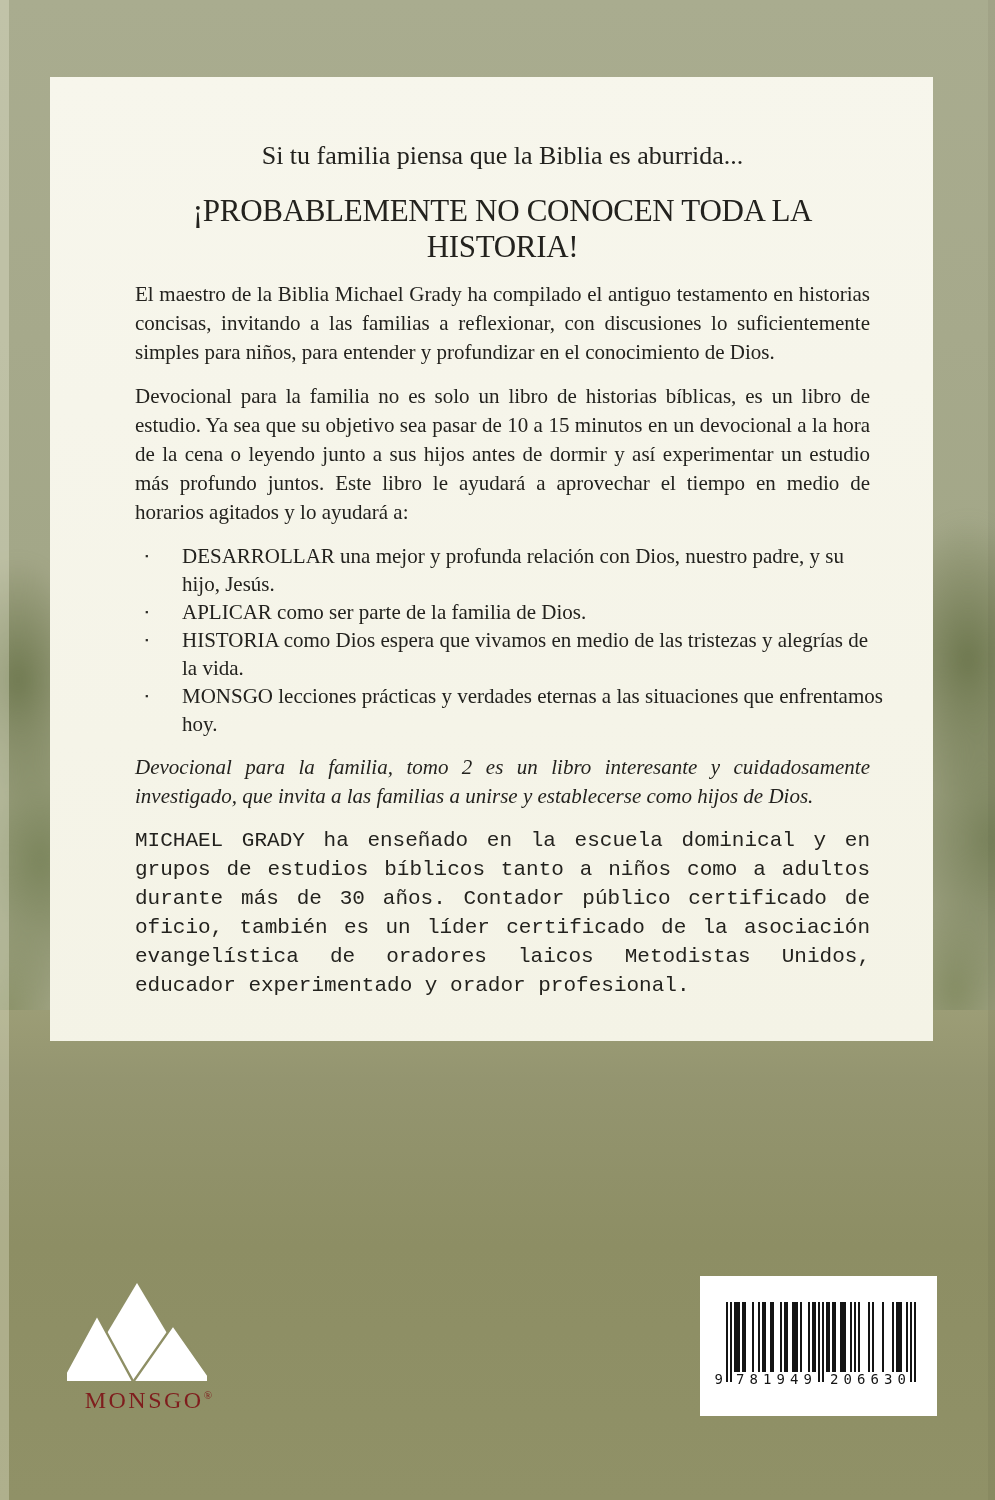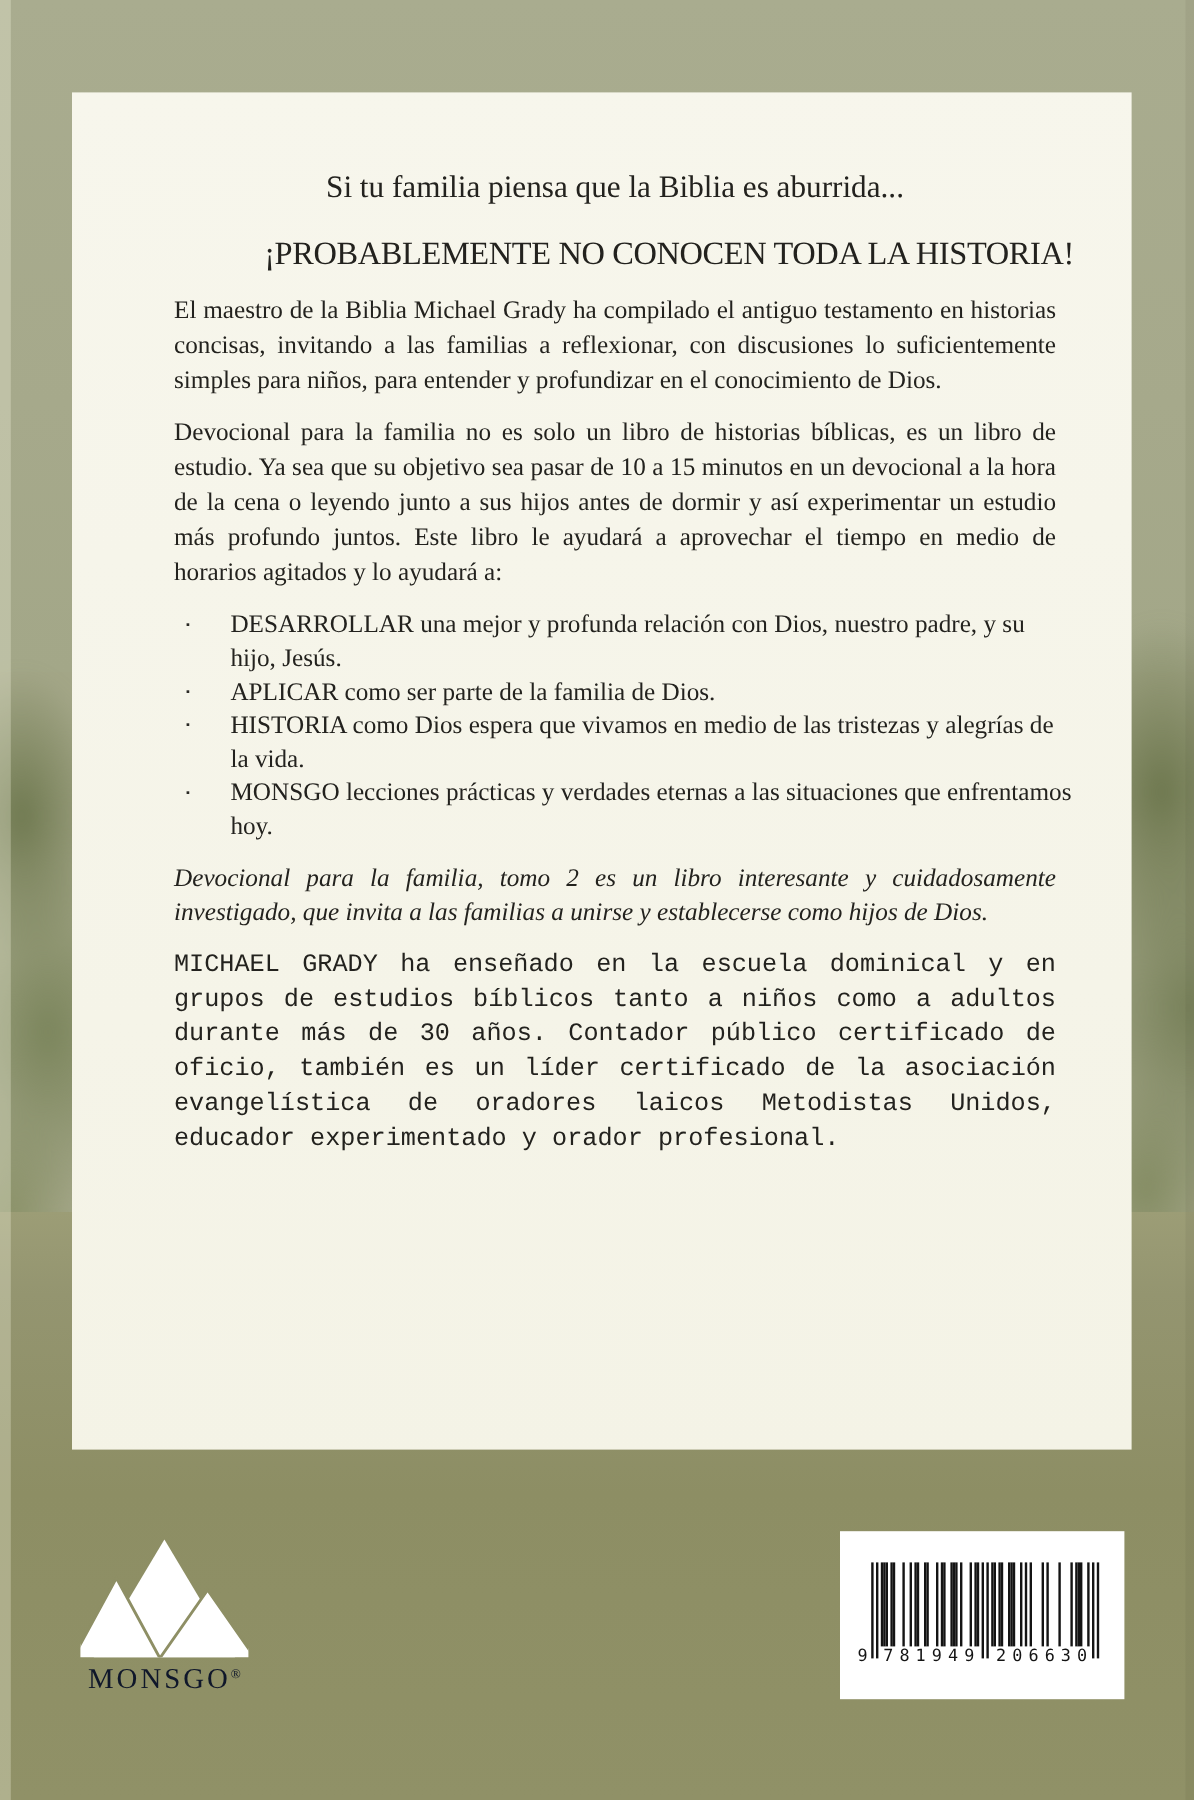--- a/index.html
+++ b/index.html
@@ -21,39 +21,39 @@
       radial-gradient(85px 130px at 975px 520px,#848c63 0%,rgba(132,140,99,0) 70%);
     filter:blur(7px);}
   .bg-grass{position:absolute;left:0;top:1010px;width:100%;height:490px;
     background:linear-gradient(#9c9d76 0%,#949570 14%,#8d8e64 48%,#909167 100%);}
   .edge-left{position:absolute;left:0;top:0;width:9px;height:100%;
     background:rgba(248,249,230,0.30);}
   .edge-right{position:absolute;right:0;top:0;width:7px;height:100%;
     background:rgba(30,34,18,0.06);}
 
   
-  .panel{position:absolute;left:60px;top:77px;width:883px;height:1131px;
+  .panel{position:absolute;left:50px;top:77px;width:883px;height:964px;
     background:linear-gradient(178deg,#f7f6ec,#f4f3e6);color:#23221e;}
   .content{padding:62px 48px 0 70px;}
   .tagline{margin:0;text-align:center;font-size:26px;line-height:34px;}
-  .hook{margin:20px 0 0 0;text-align:right;font-size:27px;line-height:36px;letter-spacing:-0.3px;}
+  .hook{margin:20px 0 0 0;text-align:center;font-size:31px;line-height:36px;letter-spacing:-0.3px;}
   p.body{margin:15px;font-size:21px;line-height:29px;text-align:justify;}
   .p-intro{margin-top:28px;}
   .p-desc{margin-top:24px;}
   ul.benefits{list-style:none;margin:8px 0 0 22px;padding:0;font-size:21px;line-height:28px;}
   ul.benefits li{display:grid;grid-template-columns:40px 1fr;margin:0;}
   .bullet-icon{font-size:9px;line-height:28px;padding-left:3px;color:#2a2925;}
   .headline{margin-top:12px;text-align:center;font-size:43px;line-height:55px;
     letter-spacing:-0.5px;color:#2a2925;}
   .headline div{white-space:nowrap;}
   .p-summary{margin-top:18px;font-style:italic;}
   .p-bio{margin-top:17px;font-family:Liberation Mono, monospace;}
 
   
-  .logo{position:absolute;left:62px;top:1281px;width:150px;color:#0f172a;text-align:center;}
+  .logo{position:absolute;left:62px;top:1281px;width:150px;color:#7f1d1d;text-align:right;}
   .logo svg{display:block;margin:0 auto;}
   .logo-name{font-size:24px;letter-spacing:2.5px;line-height:26px;margin-top:1px;
     font-family:"Liberation Serif","DejaVu Serif",serif;}
   .logo-name sup{font-size:11px;letter-spacing:0;}
 
   
   .barcode-box{position:absolute;left:700px;top:1276px;width:237px;height:140px;
     background:#ffffff;display:flex;align-items:center;justify-content:center;}
   .barcode-box svg{display:block;}
   .bc-digits{font-family:"DejaVu Sans Mono","Liberation Sans",monospace;fill:#141414;}

